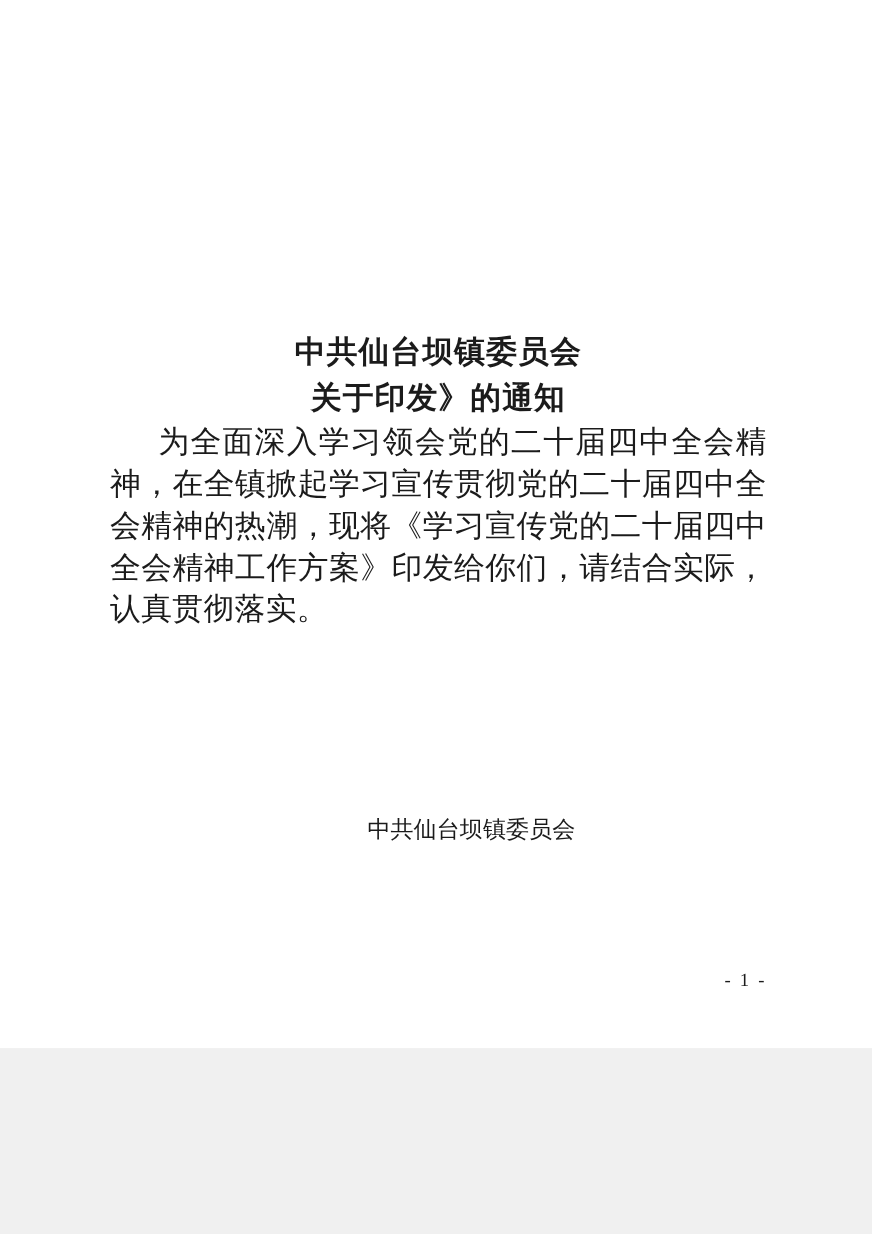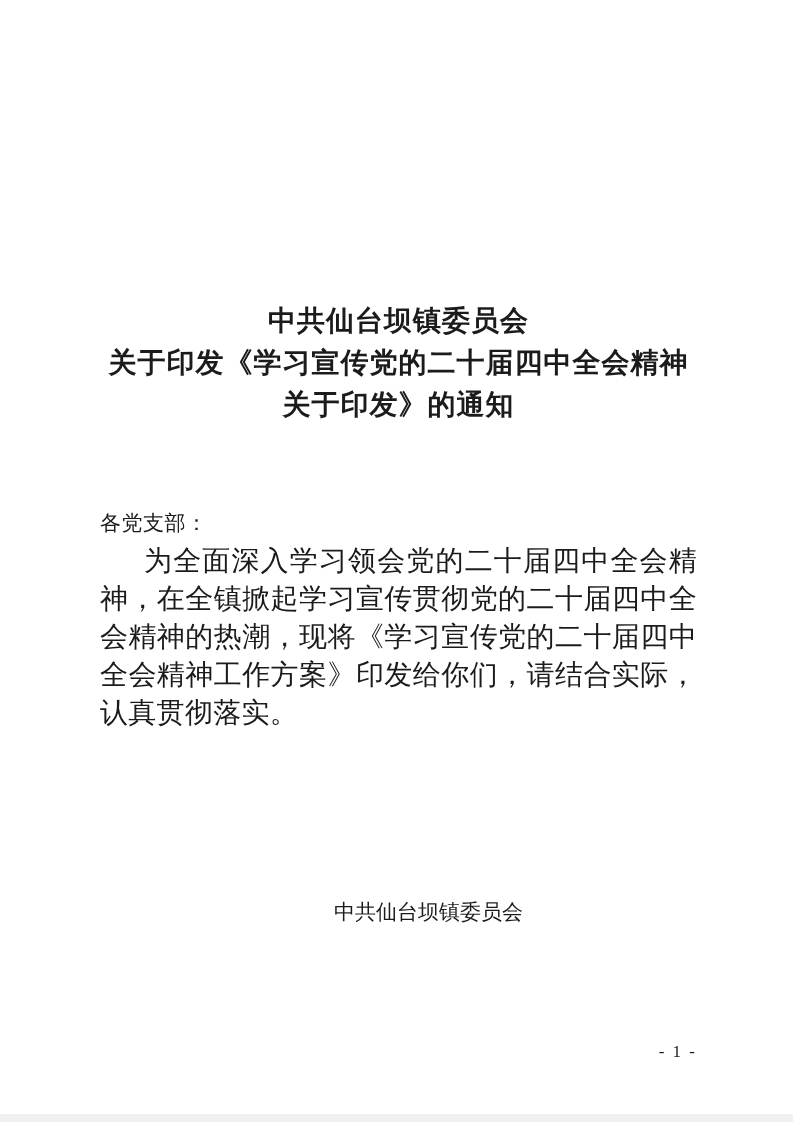--- a/index.html
+++ b/index.html
@@ -3,21 +3,21 @@
 <meta charset="utf-8">
 <style>
   html, body {
     margin: 0;
     padding: 0;
     background: #f0f0f0;
   }
   .page {
     position: relative;
     width: 793px;
-    height: 1114px;
+    height: 953px;
     background: #ffffff;
     margin: 0 auto;
     overflow: hidden;
     font-family: "Liberation Serif", "DejaVu Serif", serif;
     color: #1b1b1b;
   }
   .content {
     position: absolute;
     left: 100px;
     right: 96px;
@@ -73,25 +73,23 @@
   }
 </style>
 </head>
 <body>
 
 <div class="page">
   <div class="content">
 
     <div class="doc-title">
       <span class="tline">中共仙台坝镇委员会</span>
-      <span class="tline">关于印发《学习宣传党的二十届四中全会精神</span>
       <span class="tline">关于印发》的通知</span>
     </div>
 
-    <div class="salutation">各党支部：</div>
 
     <p class="body-par">为全面深入学习领会党的二十届四中全会精神，在全镇掀起学习宣传贯彻党的二十届四中全会精神的热潮，现将《学习宣传党的二十届四中全会精神工作方案》印发给你们，请结合实际，认真贯彻落实。</p>
 
     <div class="signature">
       <span class="sig-line">中共仙台坝镇委员会</span>
     </div>
 
   </div>
 
   <div class="page-number">- 1 -</div>

